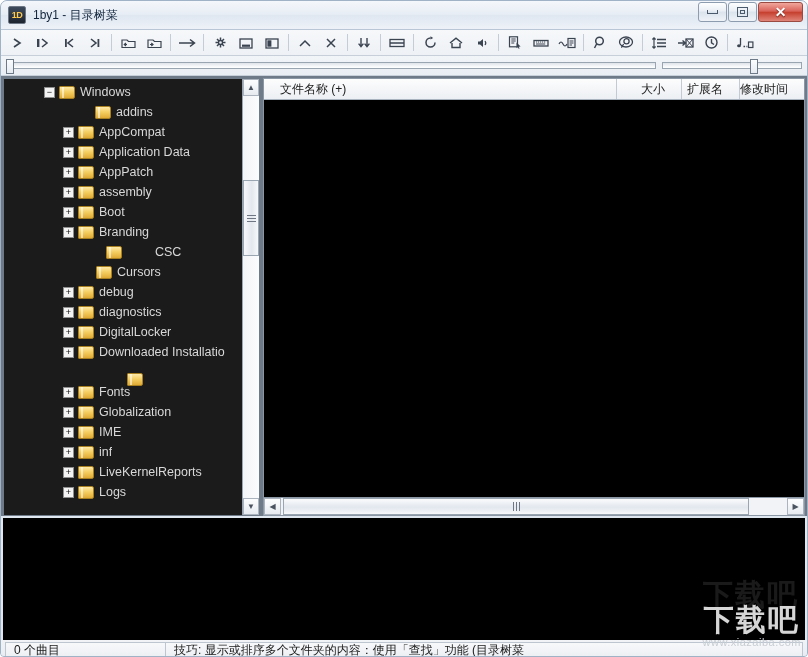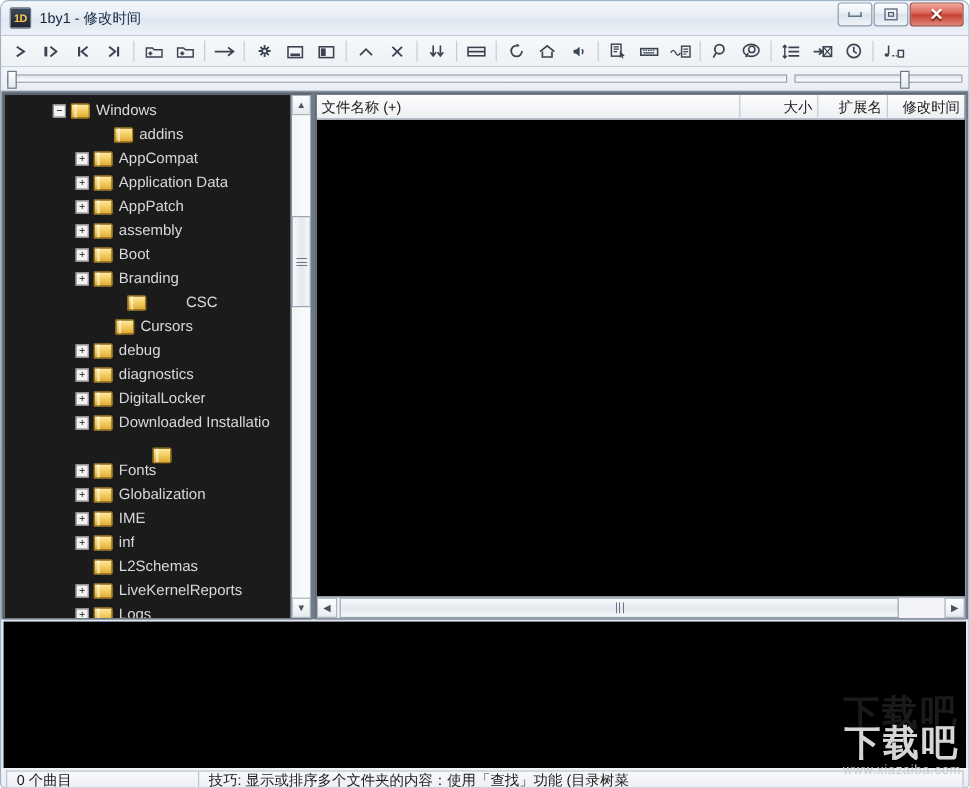--- a/index.html
+++ b/index.html
@@ -300,21 +300,21 @@
     display: flex;
     background: linear-gradient(180deg, #fdfdfd 0%, #eceff3 100%);
     border-bottom: 1px solid #a9b3bf;
     font-size: 12px;
     color: #1c1c1c;
     flex: none;
   }
   .col {
     display: flex;
     align-items: center;
-    padding: 0 4px;
+    padding: 0 16px;
     border-right: 1px solid #c2cad4;
     box-sizing: border-box;
     white-space: nowrap;
     overflow: hidden;
   }
   .col.name { flex: 1 1 auto; }
   .col.size { width: 65px; justify-content: flex-end; }
   .col.ext  { width: 58px; justify-content: flex-end; }
   .col.date { width: 64px; justify-content: flex-end; border-right: none; }
   .list-body { flex: 1 1 auto; background: #000000; }
@@ -436,21 +436,21 @@
     user-select: none;
   }
 </style>
 </head>
 <body>
 
 <div class="window">
 
   <div class="titlebar">
     <div class="title-icon">1D</div>
-    <div class="title-text">1by1 - 修改时间</div>
+    <div class="title-text">1by1 - 目录树菜</div>
     <div class="win-buttons">
       <div class="win-btn">
         <span class="glyph-min"></span>
       </div>
       <div class="win-btn">
         <span class="glyph-max"></span>
       </div>
       <div class="win-btn close">
         <span class="glyph-close">✕</span>
       </div>
@@ -733,25 +733,20 @@
           </div>
           <div class="tree-row" style="padding-left: 59px;">
             <span class="twisty">+</span>
             <span class="folder"></span>
             <span class="tree-label">IME</span>
           </div>
           <div class="tree-row" style="padding-left: 59px;">
             <span class="twisty">+</span>
             <span class="folder"></span>
             <span class="tree-label">inf</span>
-          </div>
-          <div class="tree-row" style="padding-left: 59px;">
-            <span class="twisty blank"></span>
-            <span class="folder"></span>
-            <span class="tree-label">L2Schemas</span>
           </div>
           <div class="tree-row" style="padding-left: 59px;">
             <span class="twisty">+</span>
             <span class="folder"></span>
             <span class="tree-label">LiveKernelReports</span>
           </div>
           <div class="tree-row" style="padding-left: 59px;">
             <span class="twisty">+</span>
             <span class="folder"></span>
             <span class="tree-label">Logs</span>

